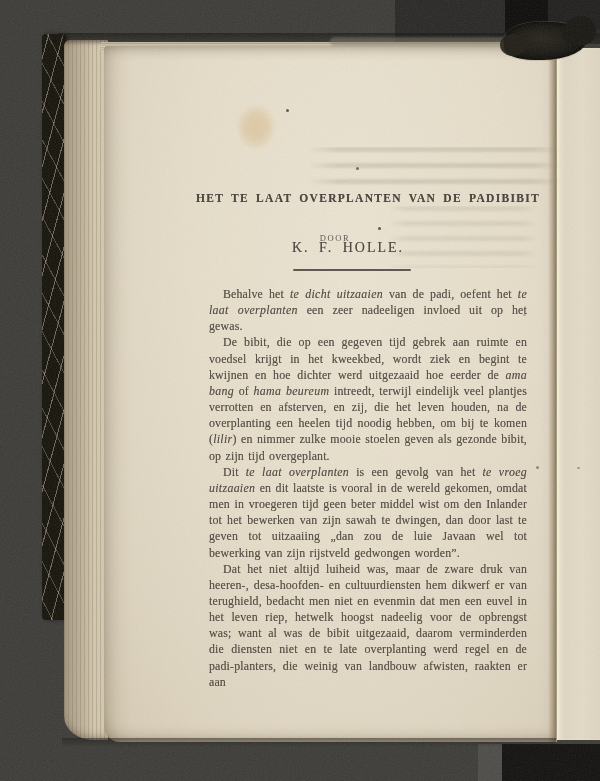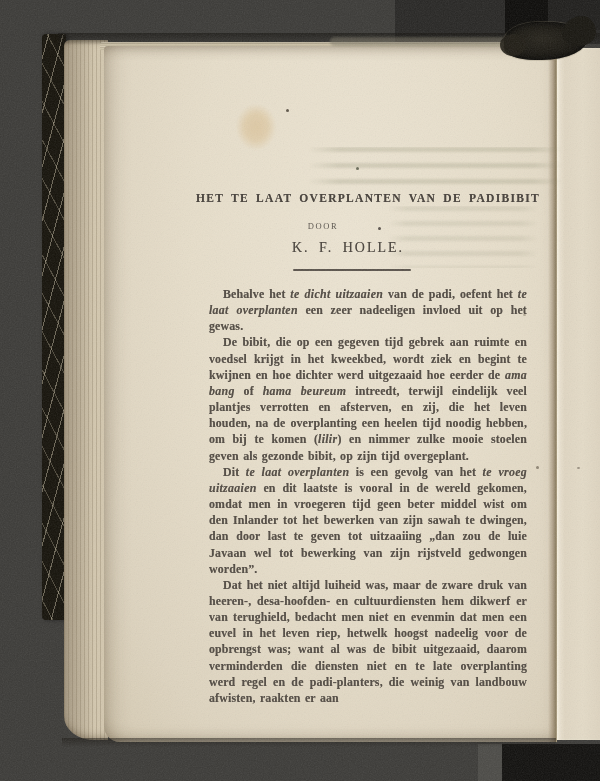--- a/index.html
+++ b/index.html
@@ -116,38 +116,37 @@
   }
   
   .content{position:absolute;inset:0;color:#514a42;}
   .article-title{
     position:absolute;left:196px;top:192px;width:320px;margin:0;
     font-size:11.5px;font-weight:bold;letter-spacing:1.3px;word-spacing:3px;
     text-align:center;color:#46403a;white-space:nowrap;
     text-shadow:0 0 .4px rgba(70,64,58,.6);
   }
   .byline{
-    position:absolute;left:163px;top:221px;width:320px;margin:0;
+    position:absolute;left:163px;top:221px;width:320px;margin:12px;
     font-size:8.5px;letter-spacing:1.6px;text-align:center;color:#5a544d;
   }
   .author{
     position:absolute;left:188px;top:240px;width:320px;margin:0;
     font-size:14px;letter-spacing:2px;word-spacing:4px;text-align:center;color:#48423b;
     text-shadow:0 0 .4px rgba(70,64,58,.5);
   }
   .rule{
     position:absolute;left:293px;top:269px;width:118px;height:2px;
     background:#5a534b;border-radius:1px;
   }
   .article-body{
     position:absolute;left:209px;top:286px;width:318px;
     font-size:11.9px;line-height:16.15px;text-align:justify;
     color:#514a42;letter-spacing:.15px;word-spacing:1.2px;
     text-shadow:0 0 .4px rgba(81,74,66,.55);
-    font-weight:bold;
   }
   .article-body p{margin:0;text-indent:14px;}
   .article-body em{font-style:italic;letter-spacing:.3px;}
   .grain{position:absolute;left:0;top:0;pointer-events:none;}
 </style>
 </head>
 <body>
 
 <div class="scene">
 

